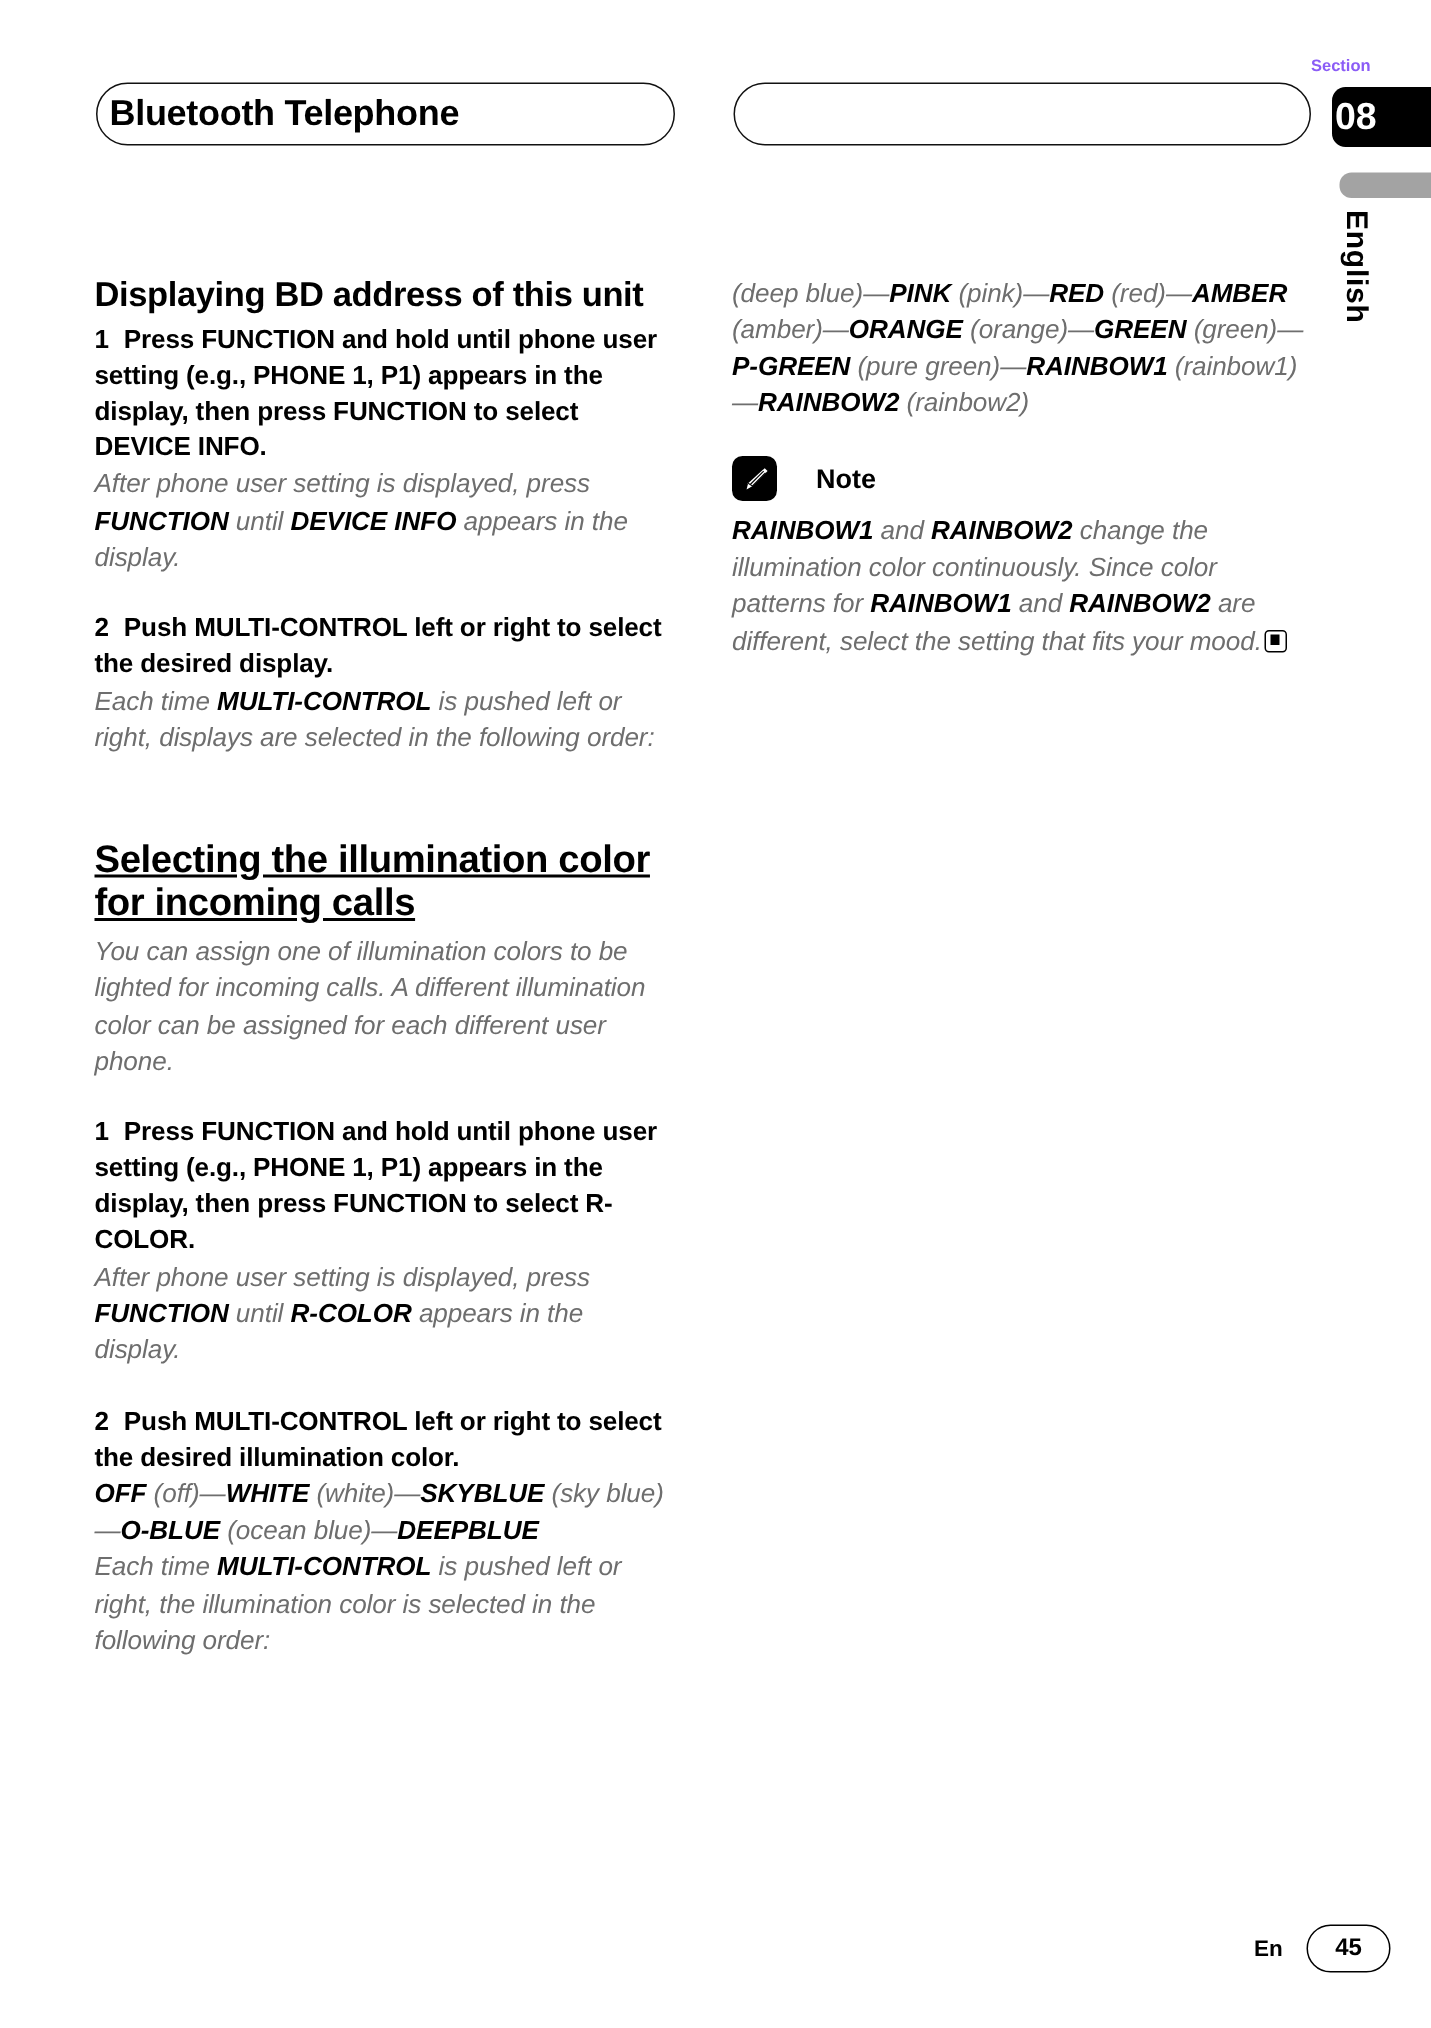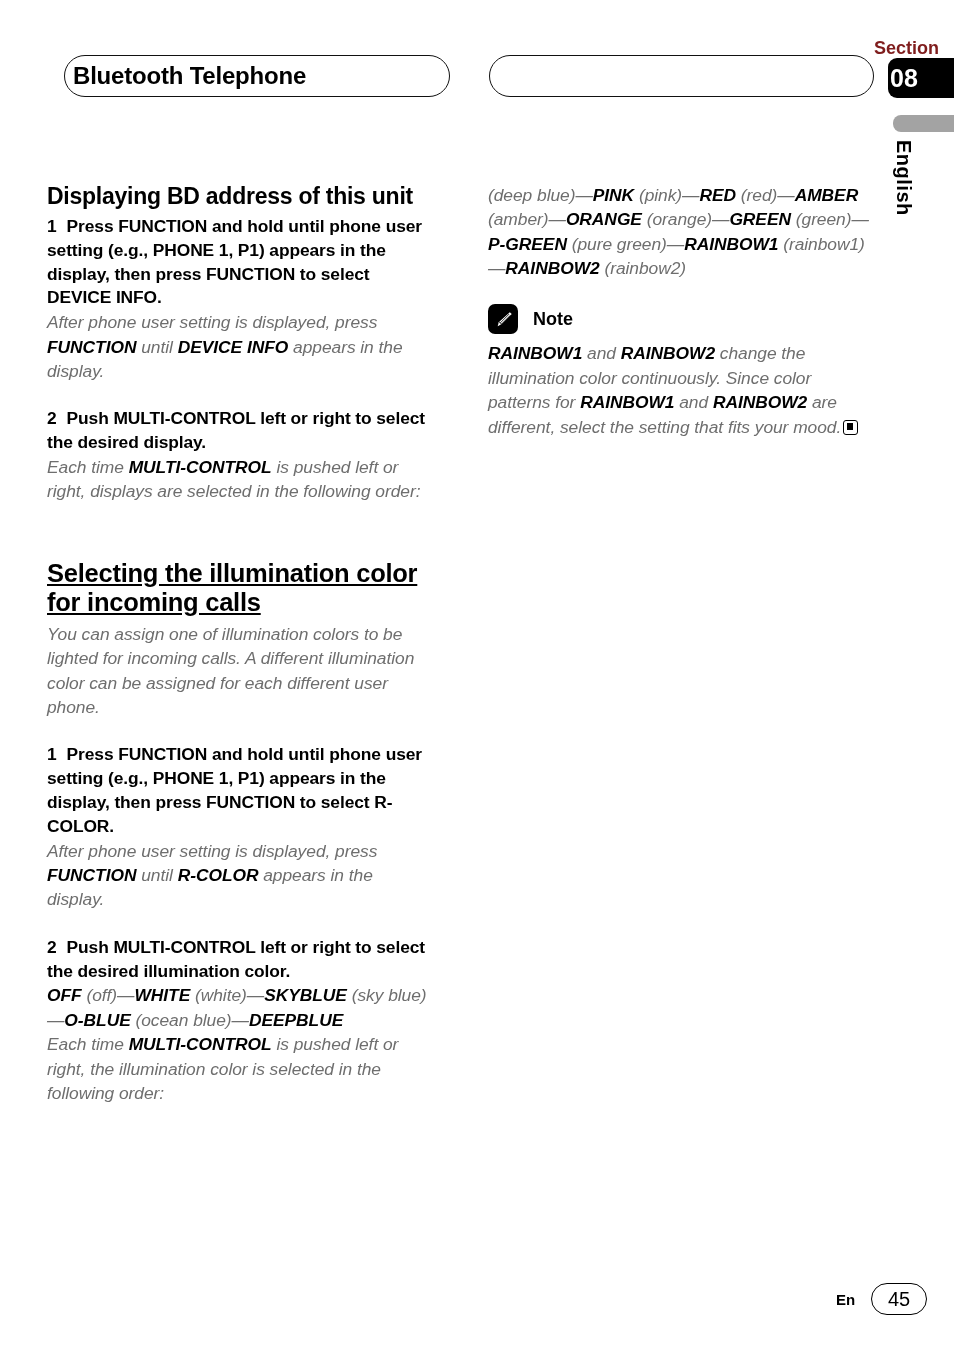--- a/index.html
+++ b/index.html
@@ -58,23 +58,23 @@
     height: 42px;
     border: 1.6px solid #111;
     border-radius: 21px;
     box-sizing: border-box;
   }
 
   .section-label {
     position: absolute;
     top: -16px;
     left: 874px;
-    font-size: 18px;
-    font-weight: 700;
-    color: #7f1d1d;
+    font-size: 11px;
+    font-weight: 700;
+    color: #8b5cf6;
     line-height: 1;
   }
   .section-tab {
     position: absolute;
     top: 3px;
     left: 888px;
     width: 90px;
     height: 40px;
     background: #000;
     border-top-left-radius: 9px;
@@ -112,21 +112,21 @@
     letter-spacing: 0.5px;
     line-height: 1;
   }
 
   
   .col {
     position: absolute;
     top: 183px;
     width: 382px;
   }
-  .col-left { left: 47px; }
+  .col-left { left: 63px; }
   .col-right { left: 488px; }
 
   h2.section-heading {
     margin: 0;
     font-size: 23px;
     font-weight: 700;
     color: #000;
     line-height: 1.17;
     letter-spacing: -0.25px;
   }
@@ -186,21 +186,21 @@
     top: 2.6px;
     width: 6.6px;
     height: 6.6px;
     background: #000;
   }
 
   
   .note-head {
     display: flex;
     align-items: center;
-    gap: 15px;
+    gap: 26px;
     margin: 0 0 7px 0;
   }
   .note-icon {
     width: 30px;
     height: 30px;
     background: #000;
     border-radius: 7px;
     display: flex;
     align-items: center;
     justify-content: center;
@@ -237,22 +237,22 @@
     width: 56px;
     height: 32px;
     border: 1.6px solid #000;
     border-radius: 16px;
     box-sizing: border-box;
     display: flex;
     align-items: center;
     justify-content: center;
   }
   .page-pill .page-number {
-    font-size: 20px;
-    font-weight: 400;
+    font-size: 16px;
+    font-weight: 700;
     color: #000;
     line-height: 1;
   }
 </style>
 </head>
 <body>
 
 <div class="page">
 
   <div class="header">

